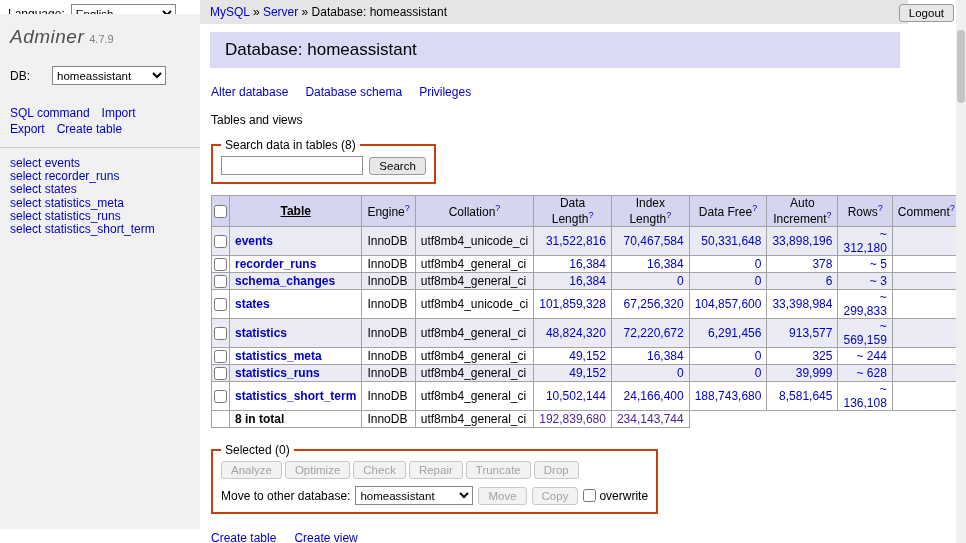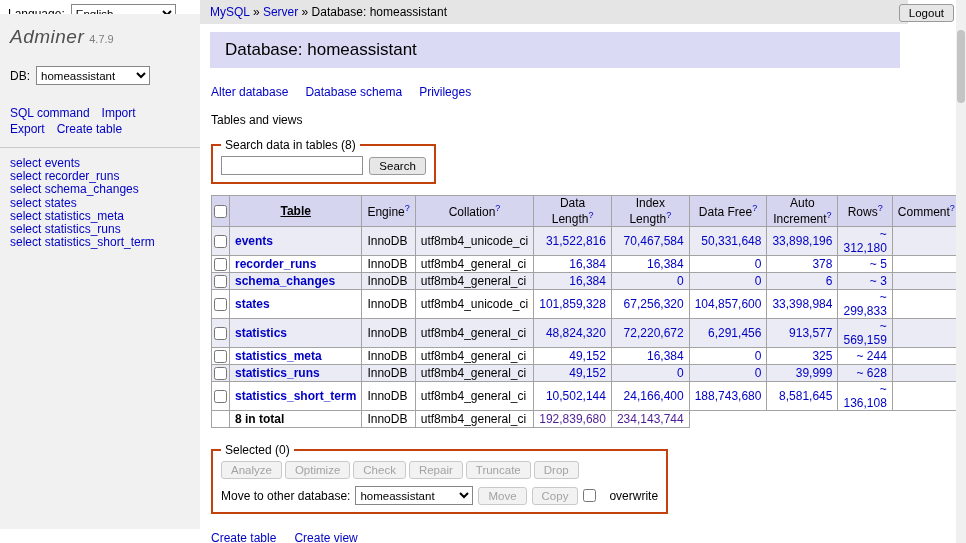--- a/index.html
+++ b/index.html
@@ -18,21 +18,21 @@
   .lang-row select{width:105px;}
   .breadcrumb{position:absolute;left:200px;top:0;width:708px;height:24px;background:#e5e5e5;line-height:24px;padding-left:10px;}
   .logout-btn{position:absolute;right:12px;top:4px;}
   .scrollbar{position:absolute;right:0;top:0;width:10px;height:543px;background:#f0f0f0;}
   .scroll-thumb{position:absolute;left:1px;top:30px;width:8px;height:73px;background:#c4c4c4;border-radius:4px;}
 
   .sidebar{position:absolute;left:0;top:14px;width:200px;height:515px;background:#f1f1f1;padding:10px;}
   .brand-row{margin:2px 0 18px;}
   .brand{font-style:italic;font-size:19px;color:#4f4f4f;letter-spacing:.5px;}
   .version{font-size:11px;color:#808080;margin-left:5px;}
-  .db-row{display:flex;align-items:center;gap:6px;}
+  .db-row{display:flex;align-items:center;gap:22px;}
   .db-row select{width:114px;}
   .sidebar-actions{margin-top:20px;line-height:16px;}
   .sidebar-actions a{margin-right:12px;}
   .sidebar hr{border:none;border-top:1px solid #c9c9c9;margin:10px -10px 9px;}
   .table-links a{display:block;line-height:13.2px;}
 
   .main{position:absolute;left:200px;top:24px;width:756px;height:519px;}
   .page-title{margin:8px 0 0 10px;width:690px;height:36px;background:#dadaf5;font-size:17px;line-height:36px;padding-left:15px;font-weight:400;}
   .db-actions{margin:17px 0 0 11px;}
   .db-actions a{margin-right:17px;}
@@ -53,21 +53,21 @@
   td.tname a{font-weight:700;}
   td.num{text-align:right;color:#0000c4;}
   tfoot td{background:#fff;}
   td.total-name{font-weight:700;}
   tfoot td.num{color:#4c1d95;}
 
   .selected-fs{margin:15px 0 0 11px;}
   .bulk-row button{margin-right:3px;}
   .move-row{margin-top:7px;display:flex;align-items:center;gap:5px;}
   .move-row select{width:118px;}
-  .move-row label{display:flex;align-items:center;gap:13px;}
+  .move-row label{display:flex;align-items:center;gap:3px;}
 
   .create-links{margin:17px 0 0 11px;}
   .create-links a{margin-right:18px;}
 </style>
 </head>
 <body>
 
 <div class="lang-row">
   <span>Language:</span>
   <select><option>English</option></select>
@@ -86,21 +86,20 @@
     <select><option>homeassistant</option></select>
   </div>
   <div class="sidebar-actions">
     <div><a href="#">SQL command</a><a href="#">Import</a></div>
     <div><a href="#">Export</a><a href="#">Create table</a></div>
   </div>
   <hr>
   <div class="table-links">
       <a href="#">select events</a>
       <a href="#">select recorder_runs</a>
-      <a href="#">select schema_changes</a>
       <a href="#">select states</a>
       <a href="#">select statistics_meta</a>
       <a href="#">select statistics_runs</a>
       <a href="#">select statistics_short_term</a>
     </div>
 </div>
 
 <div class="main">
   <h2 class="page-title">Database: homeassistant</h2>
   <div class="db-actions"><a href="#">Alter database</a><a href="#">Database schema</a><a href="#">Privileges</a></div>

